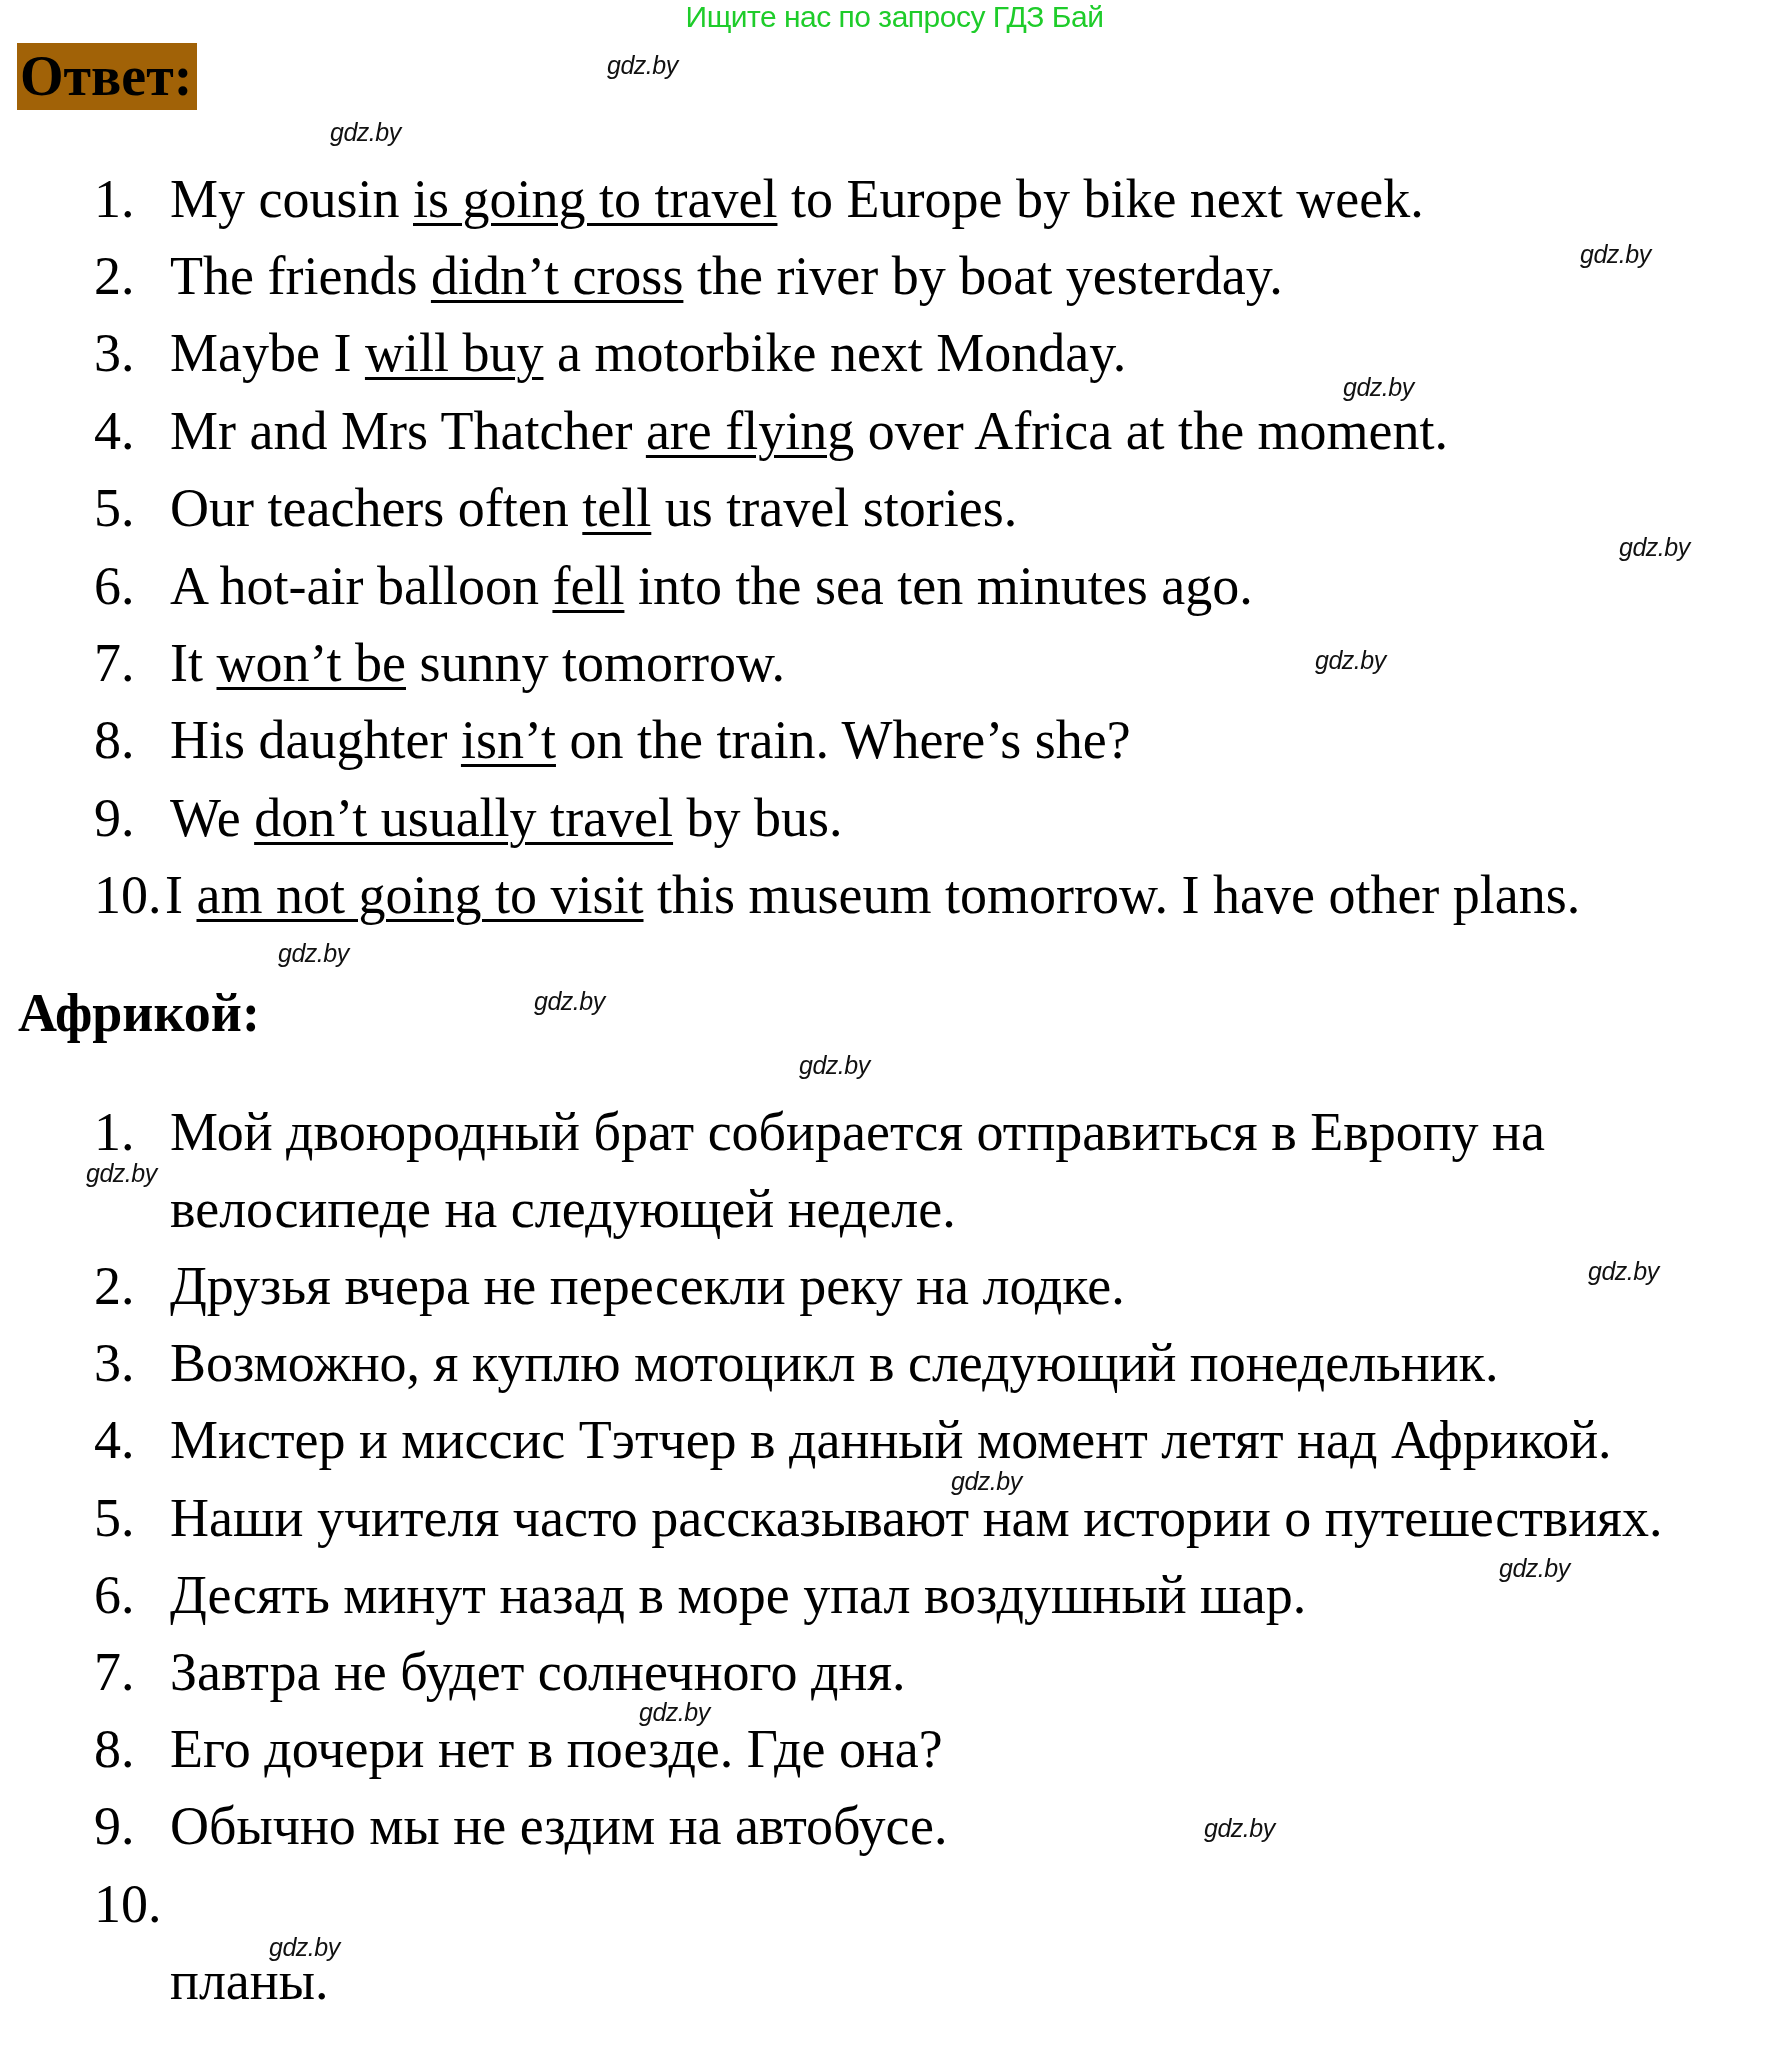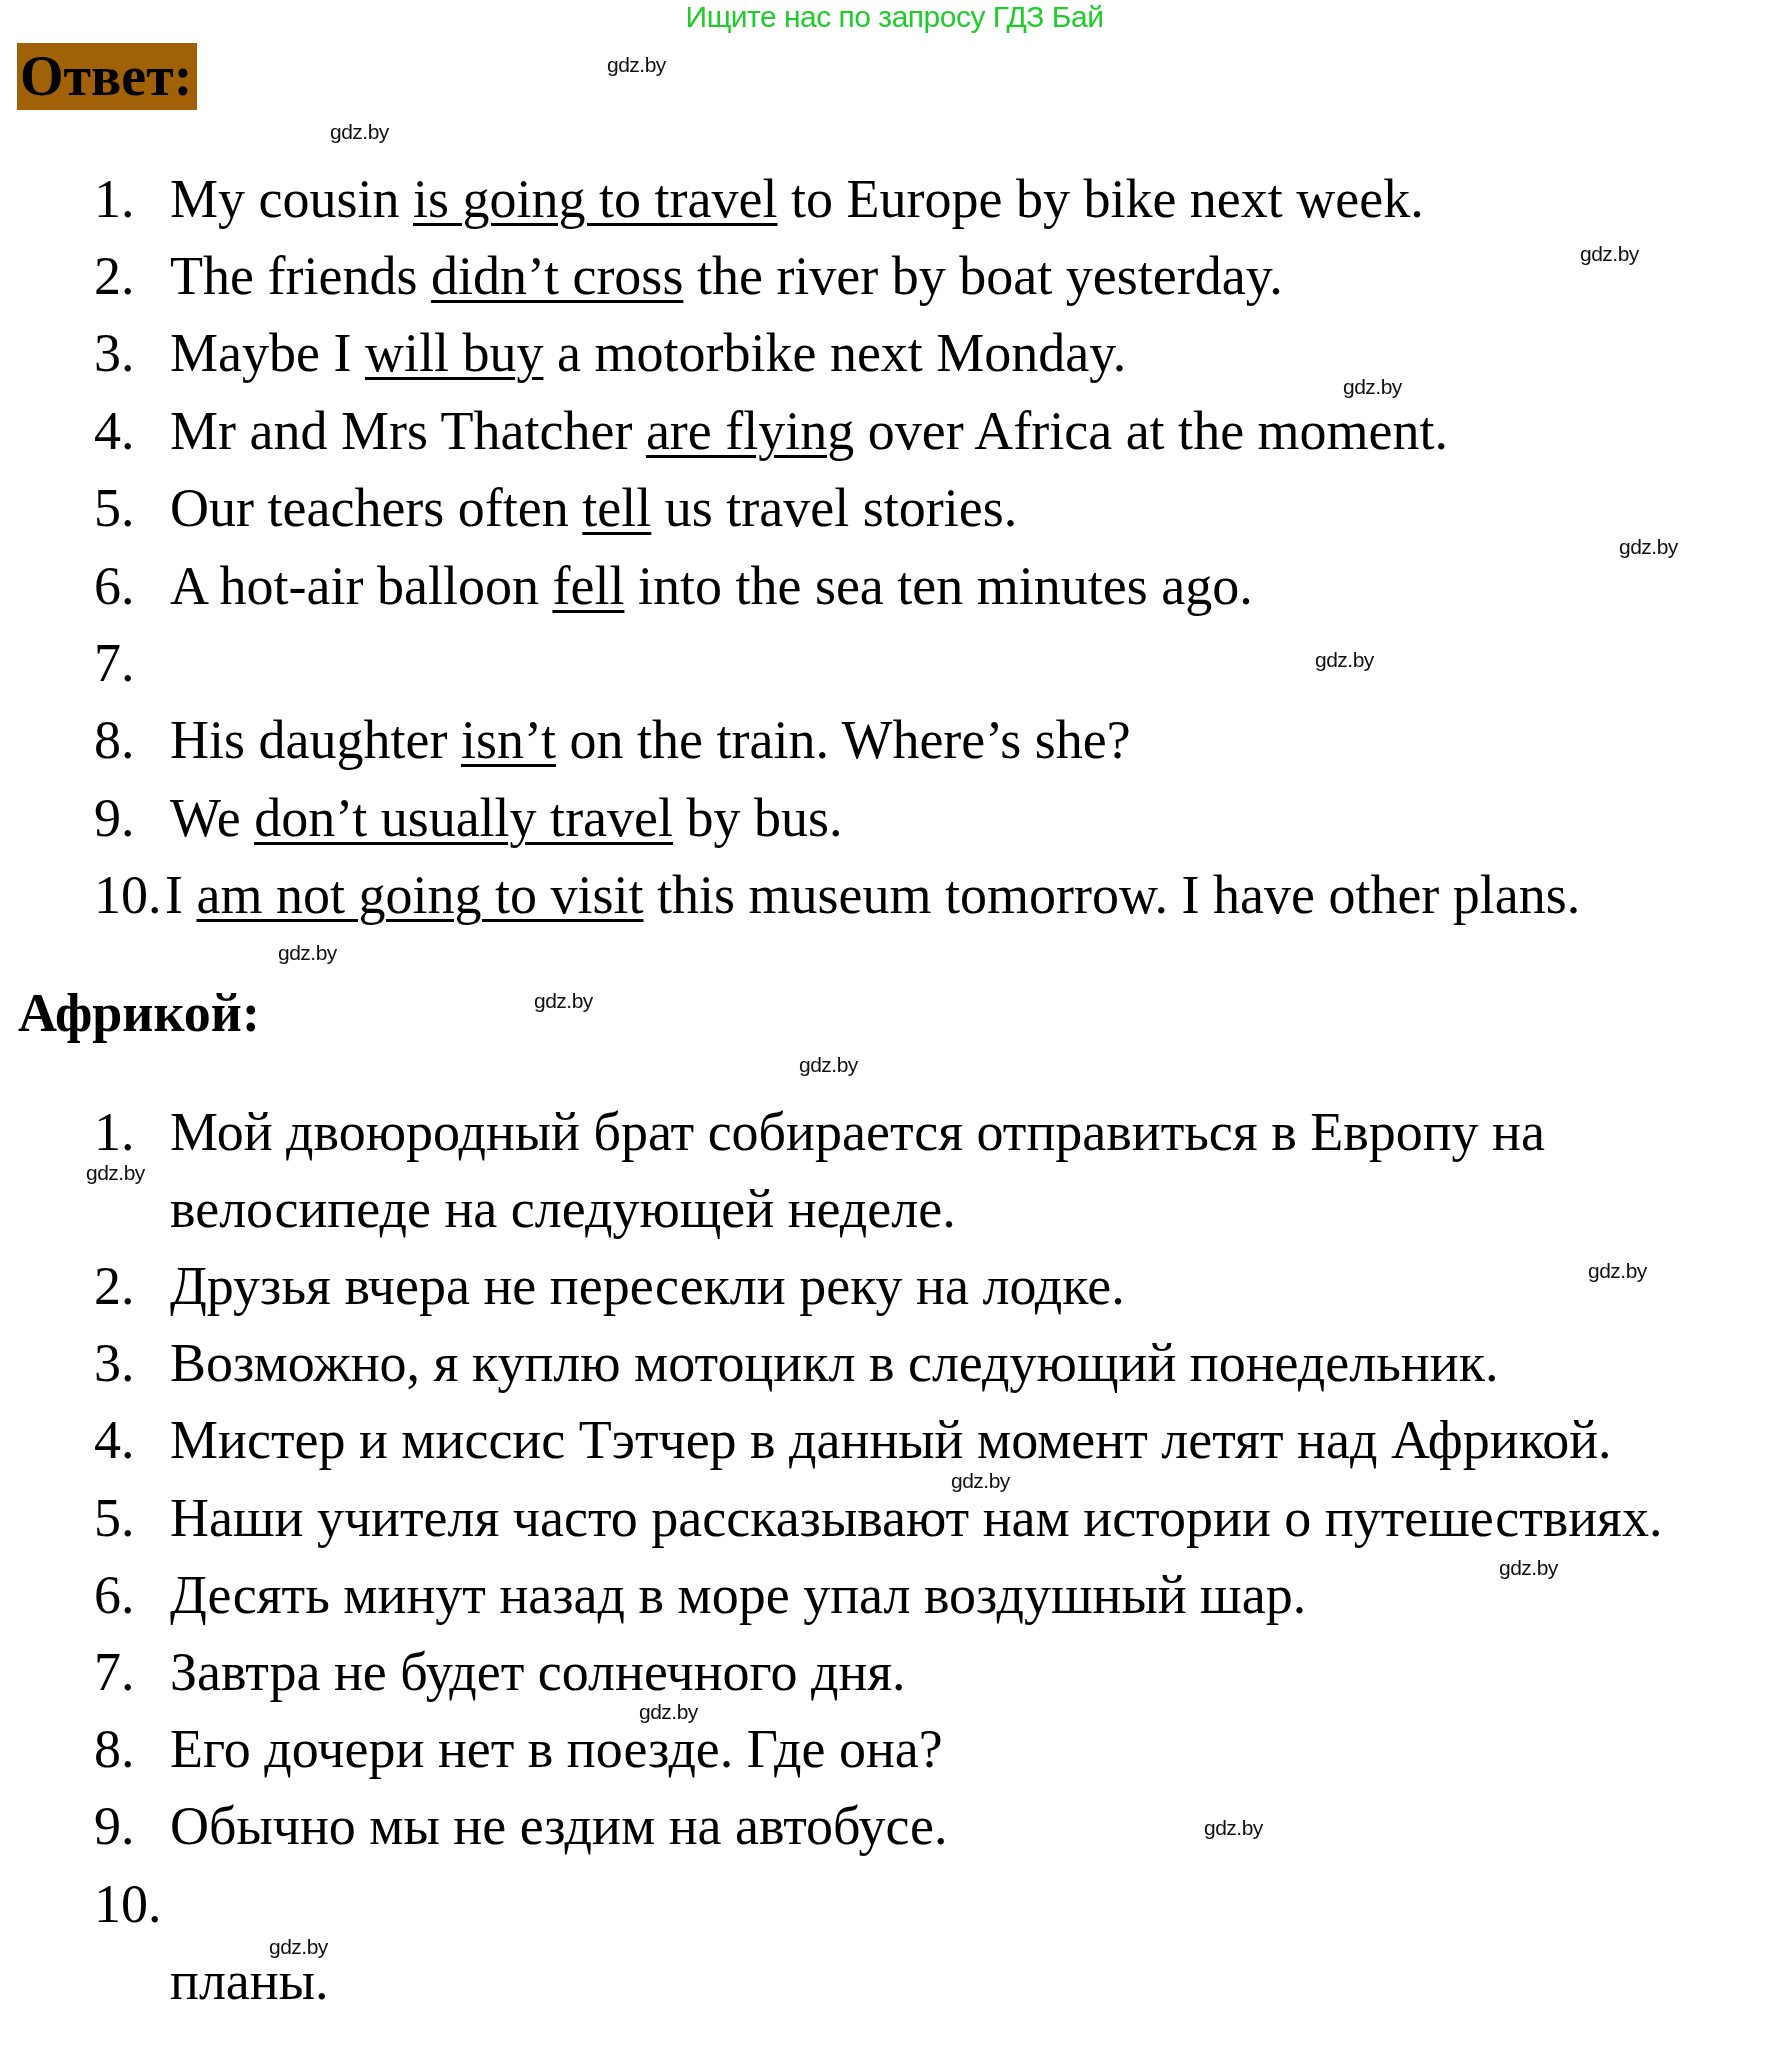--- a/index.html
+++ b/index.html
@@ -20,22 +20,22 @@
   }
   .line {
     position: absolute; left: 0; width: 1789px; height: 70px;
     font-family: "Liberation Serif", serif; font-size: 54px; line-height: 70px; color: #000;
     white-space: nowrap;
   }
   .num { position: absolute; left: 94px; top: 0; }
   .txt { position: absolute; left: 170px; top: 0; text-align: center; }
   .u { text-decoration: underline; text-decoration-thickness: 3px; text-underline-offset: 6px; }
   .wm {
-    position: absolute; font-family: "Liberation Sans", sans-serif; font-size: 21px;
-    line-height: 34px; color: #111; letter-spacing: -0.5px;
+    position: absolute; font-family: "Liberation Sans", sans-serif; font-size: 25px;
+    line-height: 34px; color: #111; letter-spacing: -0.5px; font-style: italic;
   }
   .footer {
     position: absolute; left: 0; width: 1789px; top: 2010px; height: 35px;
     text-align: center; font-family: "Liberation Sans", sans-serif; font-size: 30px;
     line-height: 35px; color: #4b1a8a; white-space: pre;
   }
 </style>
 </head>
 <body>
 
@@ -62,20 +62,21 @@
 <div class="line" style="top:473px">
   <span class="num">5.</span>
   <span class="txt"><span>Our teachers often </span><span class="u">tell</span><span> us travel stories.</span></span>
 </div>
 <div class="line" style="top:551px">
   <span class="num">6.</span>
   <span class="txt"><span>A hot-air balloon </span><span class="u">fell</span><span> into the sea ten minutes ago.</span></span>
 </div>
 <div class="line" style="top:628px">
   <span class="num">7.</span>
+  <span class="txt"><span>It </span><span class="u">won’t be</span><span> sunny tomorrow.</span></span>
 </div>
 <div class="line" style="top:705px">
   <span class="num">8.</span>
   <span class="txt"><span>His daughter </span><span class="u">isn’t</span><span> on the train. Where’s she?</span></span>
 </div>
 <div class="line" style="top:783px">
   <span class="num">9.</span>
   <span class="txt"><span>We </span><span class="u">don’t usually travel</span><span> by bus.</span></span>
 </div>
 <div class="line" style="top:860px">

